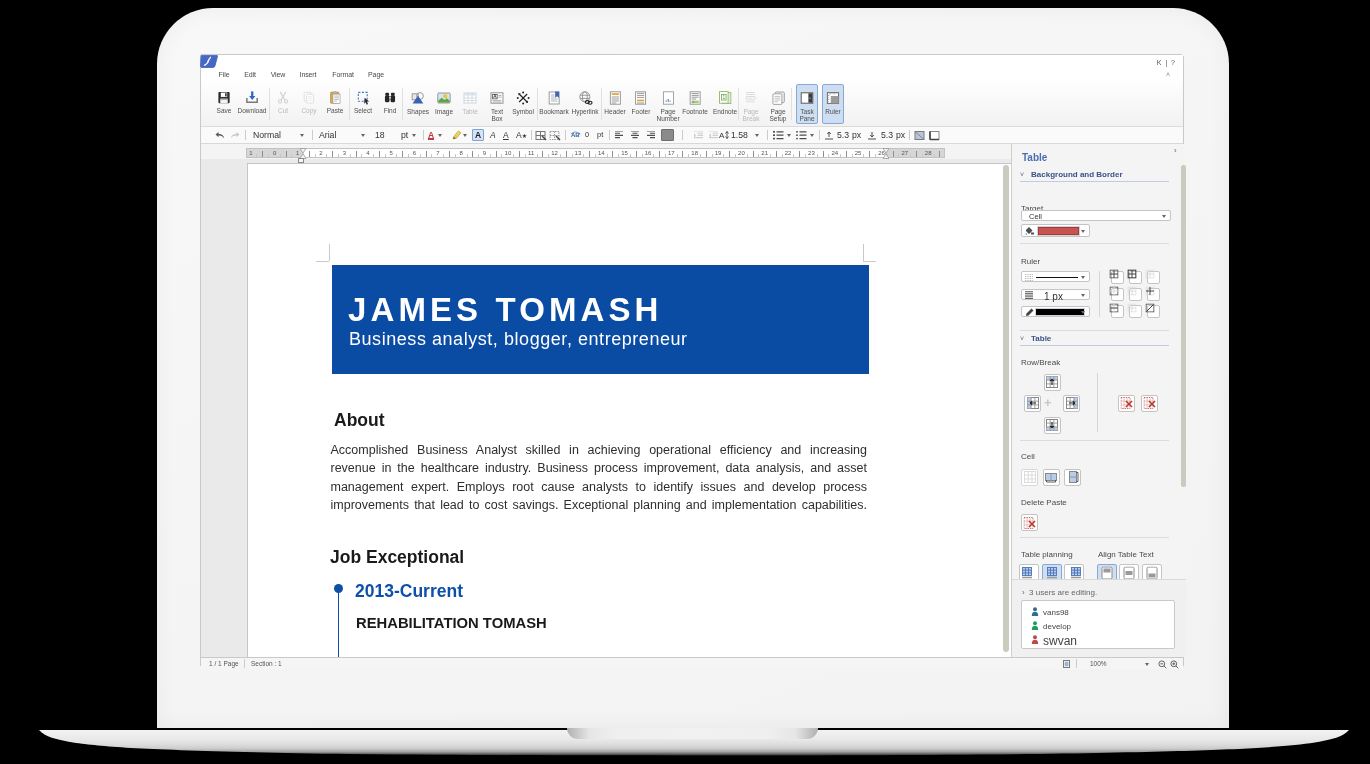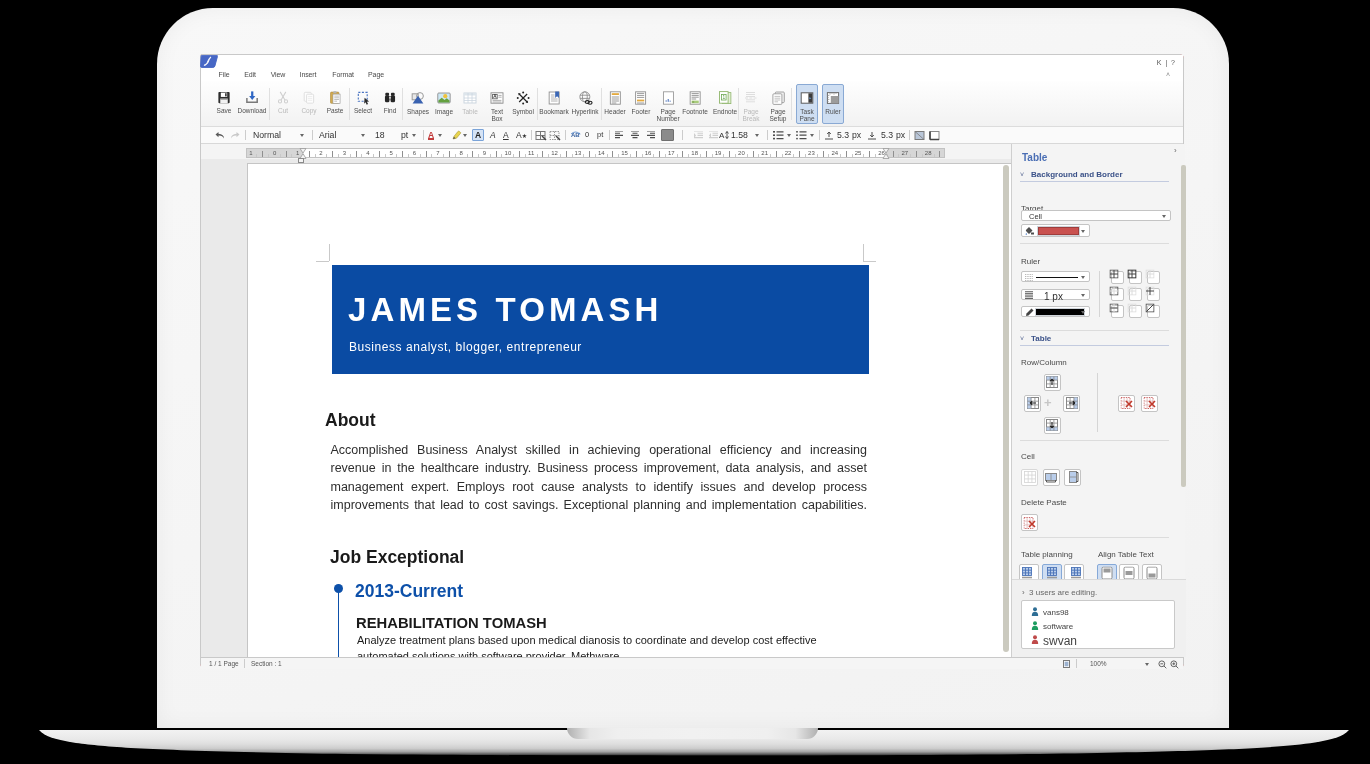--- a/index.html
+++ b/index.html
@@ -540,29 +540,28 @@
           </div>
         </div>
         <div id="docview">
           <div id="page">
             <div class="abs" style="left:81px;top:80px;width:1px;height:17px;background:#c9c9c9"></div>
             <div class="abs" style="left:68px;top:97px;width:13px;height:1px;background:#c9c9c9"></div>
             <div class="abs" style="left:615px;top:80px;width:1px;height:17px;background:#c9c9c9"></div>
             <div class="abs" style="left:615px;top:97px;width:13px;height:1px;background:#c9c9c9"></div>
             <div class="abs" style="left:84px;top:101px;width:537px;height:109px;background:#0a4ba3"></div>
             <div class="abs" style="left:100px;top:127px;font-size:33px;font-weight:bold;color:#fff;letter-spacing:4.1px">JAMES TOMASH</div>
-            <div class="abs" style="left:101px;top:176px;font-size:12px;letter-spacing:.55px;color:#fff">Business analyst, blogger, entrepreneur</div>
-            <div class="doc-h" style="left:77px;top:246px">About</div>
+            <div class="abs" style="left:101px;top:165px;font-size:18px;letter-spacing:.55px;color:#fff">Business analyst, blogger, entrepreneur</div>
+            <div class="doc-h" style="left:86px;top:246px">About</div>
             <div class="abs" style="left:82.5px;top:277px;width:536.5px;font-size:12.5px;line-height:18.4px;color:#2e2e2e;text-align:justify">Accomplished Business Analyst skilled in achieving operational efficiency and increasing revenue in the healthcare industry. Business process improvement, data analysis, and asset management expert. Employs root cause analysts to identify issues and develop process improvements that lead to cost savings. Exceptional planning and implementation capabilities.<span style="display:inline-block;width:100%"></span></div>
             <div class="doc-h" style="left:82px;top:383px">Job Exceptional</div>
             <div class="abs" style="left:85.5px;top:419.5px;width:9px;height:9px;border-radius:50%;background:#0d50a9"></div>
             <div class="abs" style="left:89.5px;top:428px;width:1.5px;height:65px;background:#0d50a9"></div>
             <div class="abs" style="left:107px;top:417px;font-size:17.5px;font-weight:bold;color:#0d50a9">2013-Current</div>
             <div class="abs" style="left:108px;top:451px;font-size:14.8px;font-weight:bold;color:#1a1a1a">REHABILITATION TOMASH</div>
-            <div class="abs" style="left:109px;top:469px;width:478px;font-size:11px;line-height:15.5px;color:#1a1a1a">Analyze treatment plans based upon medical dianosis to coordinate and develop cost effective automated solutions with software provider, Methware</div>
           </div>
           <div class="abs" style="left:802px;top:6px;width:6px;height:487px;background:#cbcabf;border-radius:3px"></div>
           <div class="abs" style="left:97px;top:-1px;width:6px;height:5px;background:#f5f5f5;border:1px solid #8a8a8a"></div>
         </div>
       </div>
       <div id="sidebar">
         <div class="abs" style="left:162px;top:2px;font-size:8px;color:#666">›</div>
         <div class="abs" style="left:10px;top:8px;font-size:10px;font-weight:bold;color:#4a6eb4">Table</div>
         <div class="abs" style="left:8px;top:27px;font-size:7px;color:#5a6a94">˅</div>
         <div class="sb-head" style="left:19px;top:26px">Background and Border</div>
@@ -667,21 +666,21 @@
               <svg width="9" height="9" viewBox="0 0 9 9" style="position:absolute;left:1.5px;top:1.5px">
                 <rect x=".5" y=".5" width="8" height="8" fill="none" stroke="#444" stroke-width="1"></rect>
                 <path d="M1 8 L8 1" stroke="#444" stroke-width="1"></path>
               </svg>
             </div>
         </div>
         <div class="sb-div" style="top:186px"></div>
         <div class="abs" style="left:8px;top:191px;font-size:7px;color:#5a6a94">˅</div>
         <div class="sb-head" style="left:19px;top:190px">Table</div>
         <div class="sb-line" style="top:201px"></div>
-        <div class="sb-label" style="left:9px;top:214px">Row/Column</div>
+        <div class="sb-label" style="left:9px;top:214px">Row/Break</div>
         <div id="rowcol">
           <div class="bbtn" style="left:31.5px;top:229.5px">
               <svg width="12" height="12" viewBox="0 0 12 12">
                 <rect x=".5" y=".5" width="11" height="11" fill="#fff" stroke="#888"></rect>
                 <rect x=".5" y=".5" width="11" height="3.6" fill="#b9cdea"></rect>
                 <path d="M.5 4.1 h11 M.5 7.9 h11 M4.2 .5 v11 M7.9 .5 v11" stroke="#888" stroke-width=".8"></path>
                 <path d="M6 3 v6 M6 3 l-1.8 2.2 M6 3 l1.8 2.2" stroke="#222" stroke-width="1.1" fill="none"></path>
               </svg>
             </div>
           <div class="bbtn" style="left:12px;top:250.5px">
@@ -816,21 +815,21 @@
           <div class="abs" style="left:9px;top:20px;width:154px;height:49px;background:#fff;border:1px solid #c9c9c9;border-radius:2px">
             <svg class="abs" style="left:9px;top:6px" width="8" height="9" viewBox="0 0 8 9">
                 <circle cx="4" cy="2.2" r="2" fill="#2e6e95"></circle>
                 <path d="M.8 9 Q.8 4.8 4 4.8 Q7.2 4.8 7.2 9 Z" fill="#2e6e95"></path>
               </svg>
             <span class="abs" style="left:21px;top:7px;font-size:8px;color:#444">vans98</span>
             <svg class="abs" style="left:9px;top:20px" width="8" height="9" viewBox="0 0 8 9">
                 <circle cx="4" cy="2.2" r="2" fill="#1d9d60"></circle>
                 <path d="M.8 9 Q.8 4.8 4 4.8 Q7.2 4.8 7.2 9 Z" fill="#1d9d60"></path>
               </svg>
-            <span class="abs" style="left:21px;top:21px;font-size:8px;color:#444">software</span>
+            <span class="abs" style="left:21px;top:21px;font-size:8px;color:#444">develop</span>
             <svg class="abs" style="left:9px;top:34px" width="8" height="9" viewBox="0 0 8 9">
                 <circle cx="4" cy="2.2" r="2" fill="#bf4a4a"></circle>
                 <path d="M.8 9 Q.8 4.8 4 4.8 Q7.2 4.8 7.2 9 Z" fill="#bf4a4a"></path>
               </svg>
             <span class="abs" style="left:21px;top:33px;font-size:12px;color:#444">swvan</span>
           </div>
         </div>
         <div class="abs" style="left:169px;top:21px;width:5px;height:322px;background:#cbcabf;border-radius:2px"></div>
       </div>
     </div>

